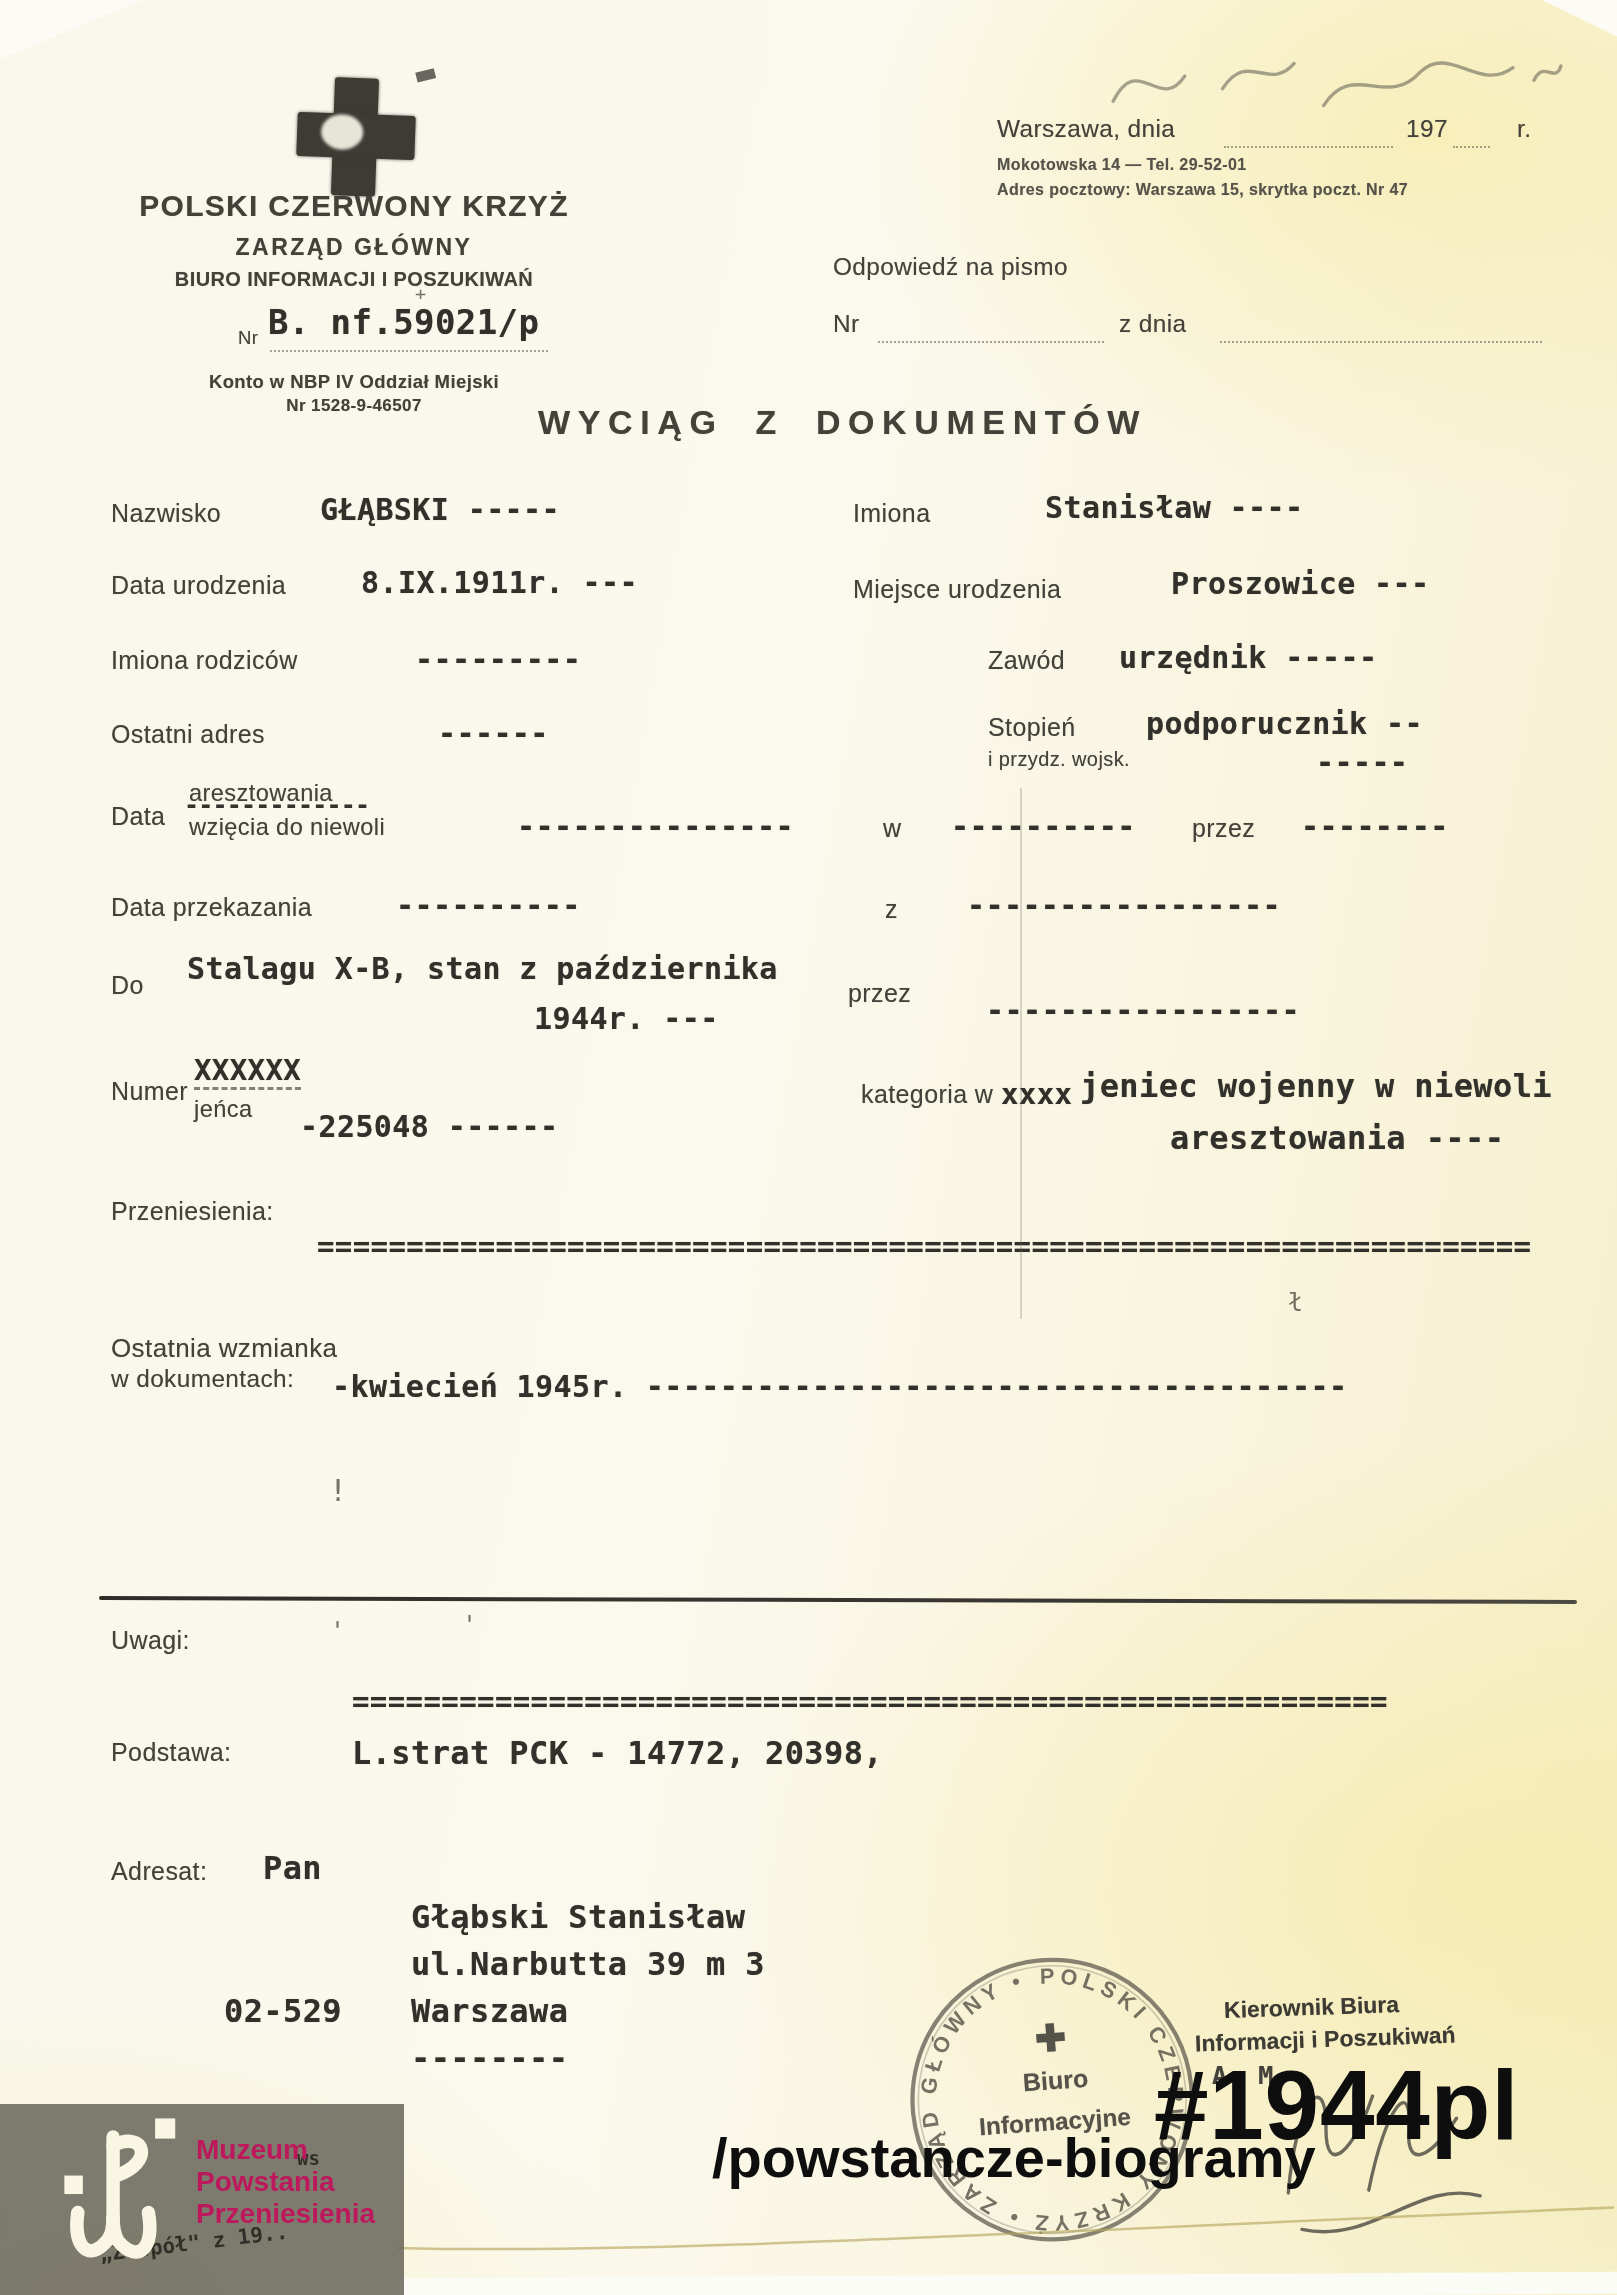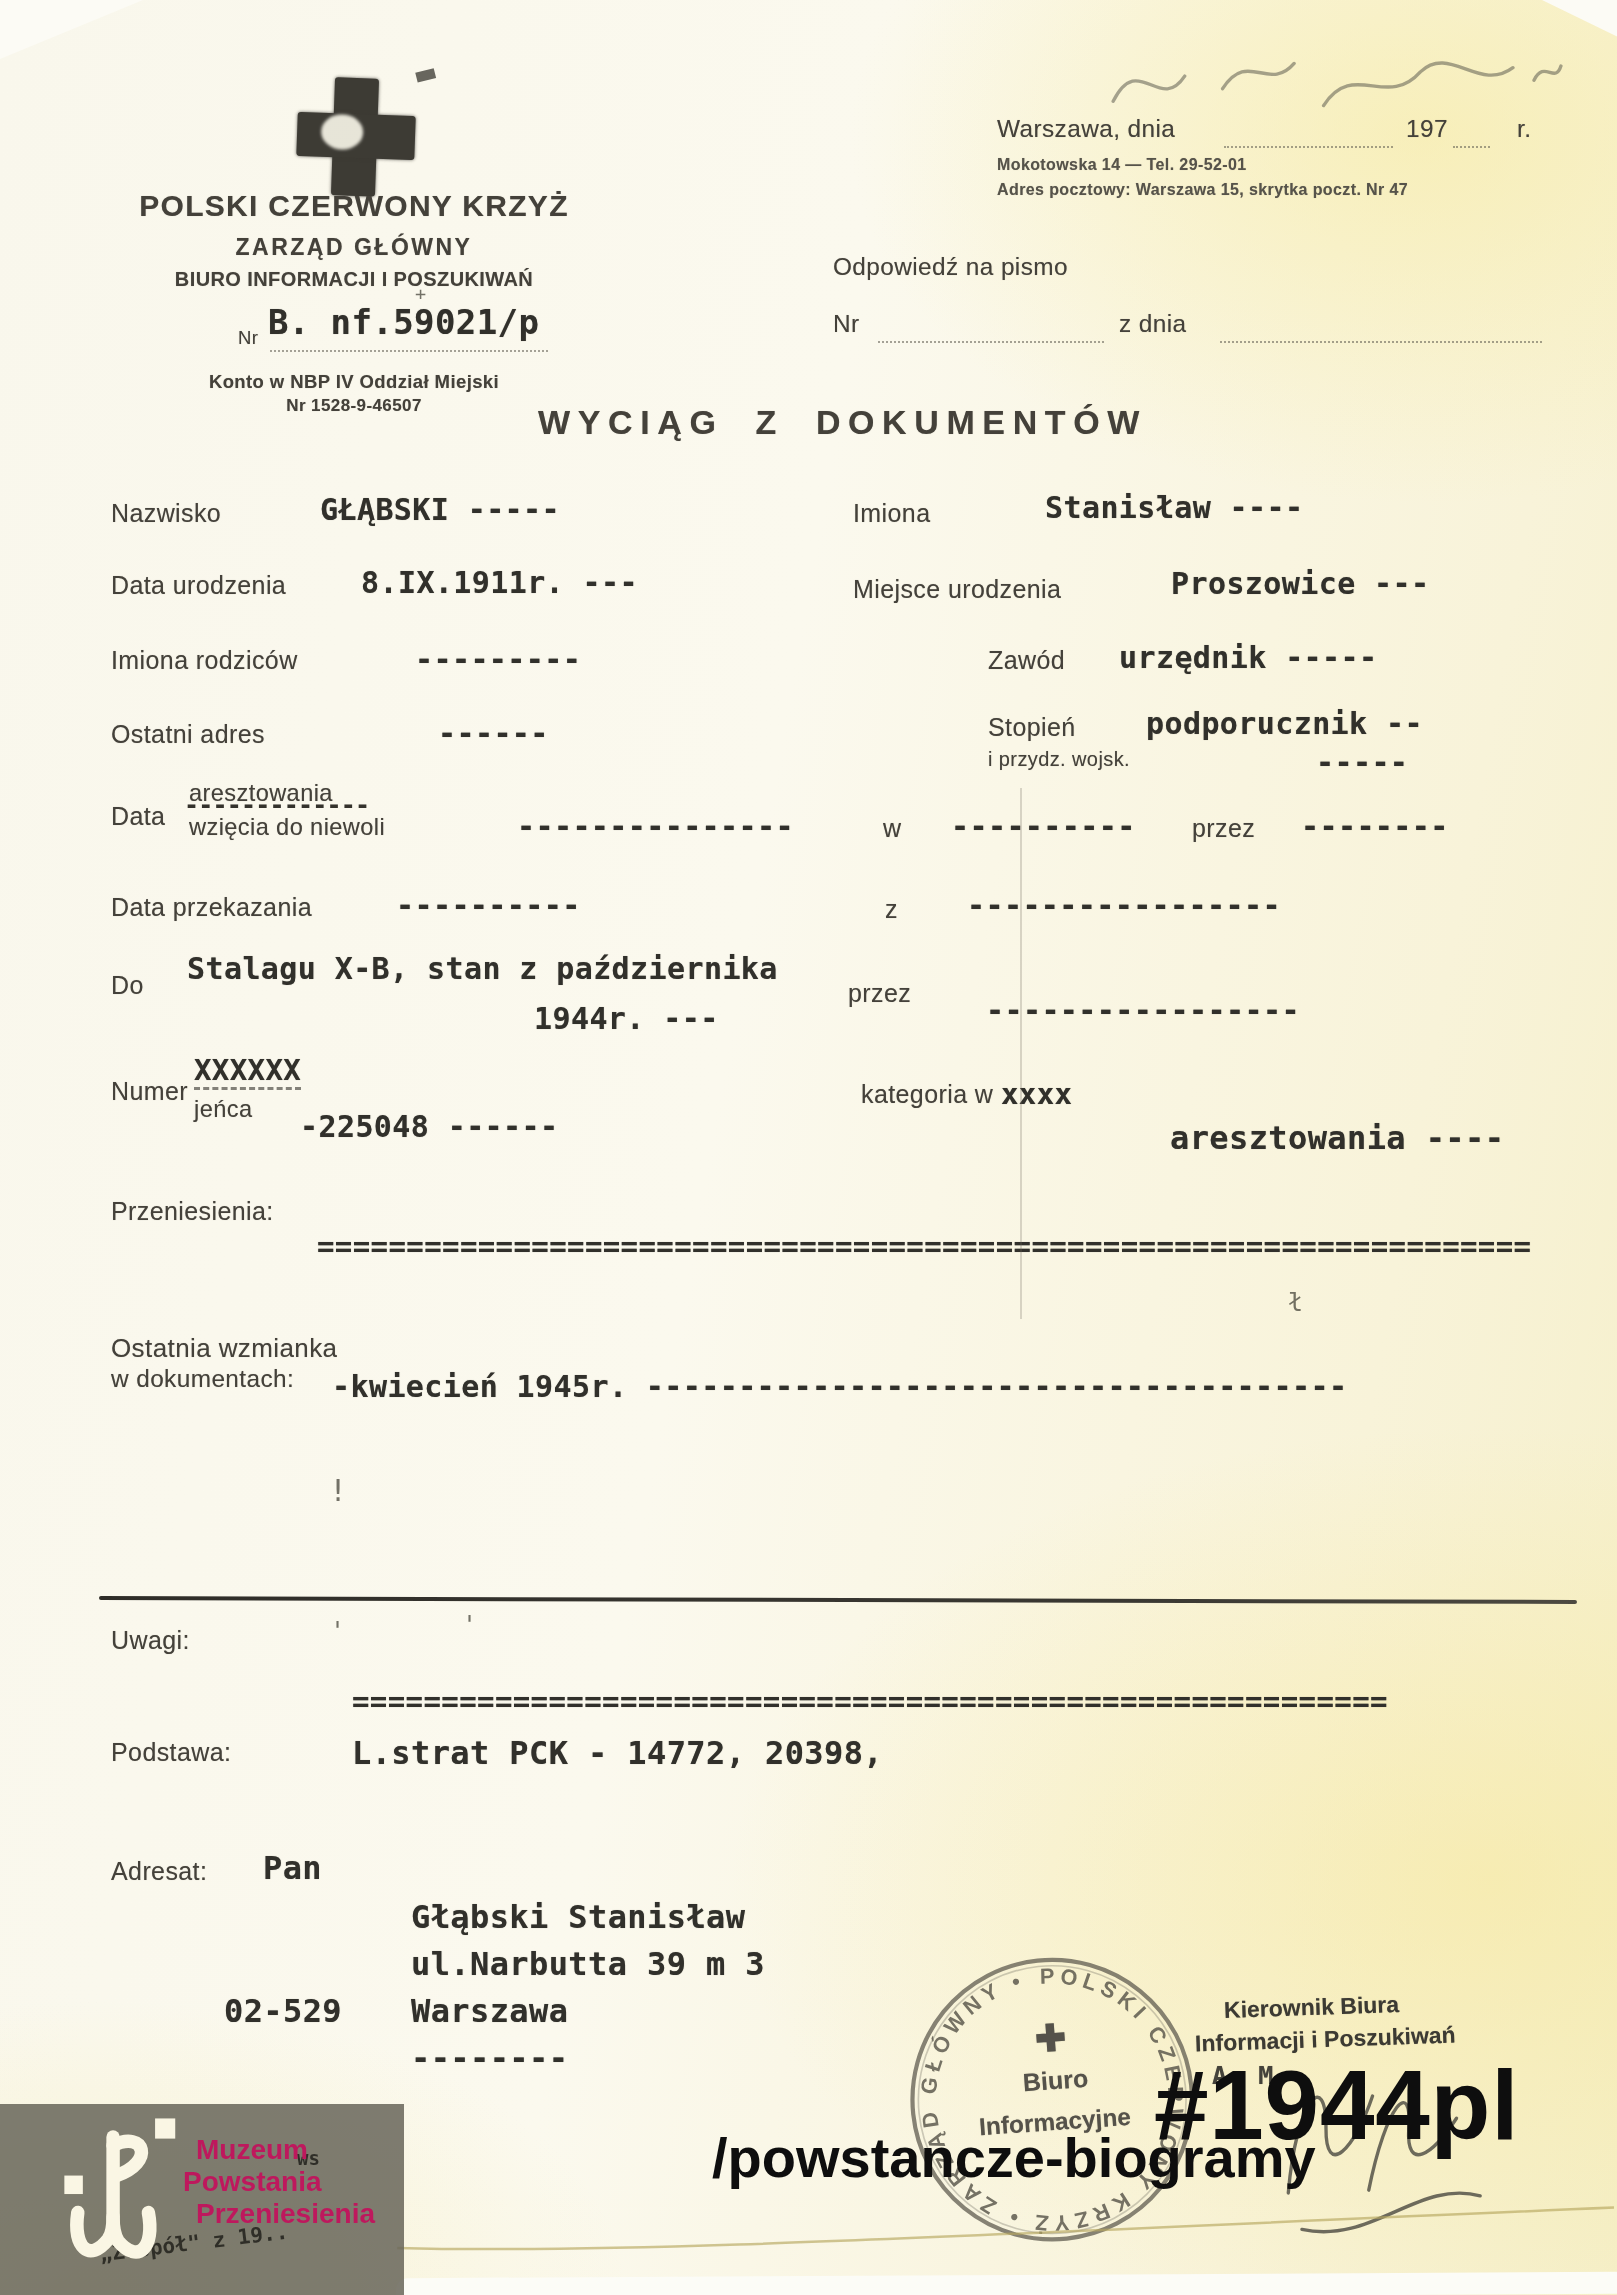--- a/index.html
+++ b/index.html
@@ -143,20 +143,21 @@
   <span class="typed" style="left:534px;top:1001px;">1944r. ---</span>
   <span class="lbl" style="left:848px;top:979px;">przez</span>
   <span class="typed" style="left:986px;top:993px;">-----------------</span>
 
   <span class="lbl" style="left:111px;top:1077px;">Numer</span>
   <span class="typed xover" style="left:194px;top:1053px;font-size:29px;">XXXXXX</span>
   <span class="lbl" style="left:194px;top:1096px;font-size:23.6px;">jeńca</span>
   <span class="typed" style="left:300px;top:1109px;">-225048 ------</span>
   <span class="lbl" style="left:848px;top:1080px;margin-left:13px;">kategoria w</span>
   <span class="typed" style="left:1001px;top:1077px;font-size:29px;">xxxx</span>
+  <span class="typed" style="left:1080px;top:1067px;font-size:32px;">jeniec wojenny w niewoli</span>
   <span class="typed" style="left:1170px;top:1119px;font-size:32px;">aresztowania ----</span>
 
   <span class="lbl" style="left:111px;top:1197px;">Przeniesienia:</span>
   <span class="typed" style="left:317px;top:1229px;font-size:29px;">====================================================================</span>
   <span class="artifact" style="left:1288px;top:1288px;">ł</span>
 
   <span class="lbl" style="left:111px;top:1333px;font-size:26px;">Ostatnia wzmianka</span>
   <span class="lbl" style="left:111px;top:1365px;font-size:24.4px;">w dokumentach:</span>
   <span class="typed" style="left:332px;top:1369px;">-kwiecień 1945r. --------------------------------------</span>
   <span class="artifact" style="left:329px;top:1473px;font-size:30px;">!</span>
@@ -217,19 +218,19 @@
     <g stroke="#faf6e4" stroke-width="16" fill="none" stroke-linecap="round">
       <path d="M62,28 L62,120"></path>
       <path d="M62,38 C100,20 112,58 66,74"></path>
       <path d="M20,118 C14,160 34,178 56,150 C62,142 62,130 62,122"></path>
       <path d="M104,118 C112,160 92,180 68,152 C63,144 62,132 62,124"></path>
     </g>
     <rect x="112" y="6" width="24" height="24" fill="#faf6e4"></rect>
     <rect x="4" y="74" width="22" height="22" fill="#faf6e4"></rect>
   </svg>
   <div class="wmtext" style="left:196px;top:2134px;">Muzeum</div>
-  <div class="wmtext" style="left:183px;top:2166px;text-align:right;">Powstania</div>
+  <div class="wmtext" style="left:196px;top:2166px;text-align:right;">Powstania</div>
   <div class="wmtext" style="left:196px;top:2198px;">Przeniesienia</div>
 
   <div class="tag" style="left:1154px;top:2049px;font-size:98px;letter-spacing:0.8px;">#1944pl</div>
   <div class="tag" style="left:712px;top:2125px;font-size:56px;">/powstancze-biogramy</div>
 </div>
 
 
 </body></html>

